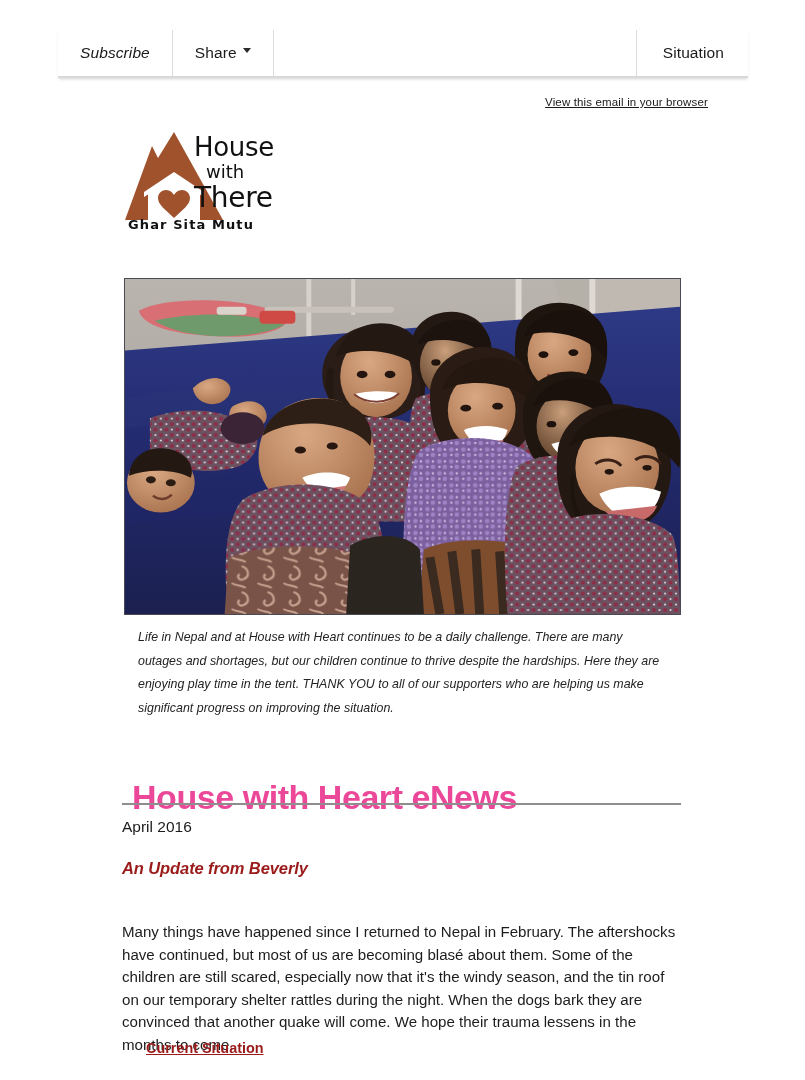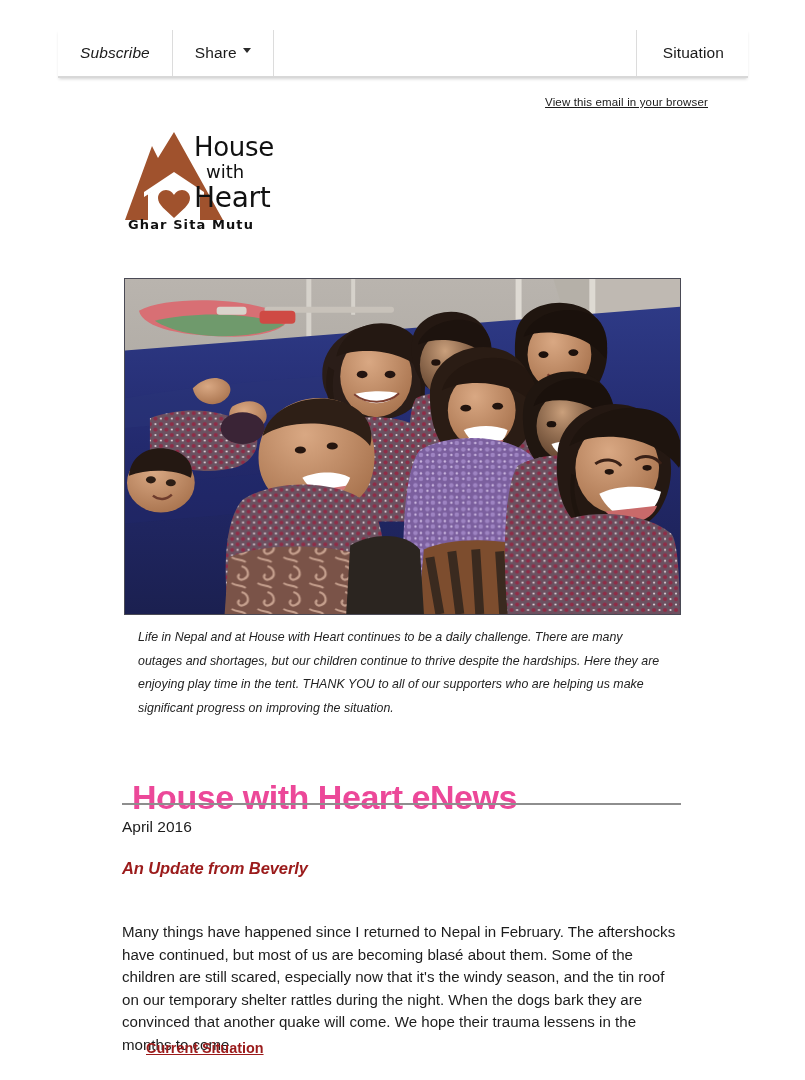--- a/index.html
+++ b/index.html
@@ -271,21 +271,21 @@
           <path d="M52 48 L26 66 L26 92 L78 92 L78 66 Z" fill="#ffffff"></path>
 
           <path d="M22 64 L52 44 L82 64 L82 69 L52 50 L22 69 Z" fill="#ffffff"></path>
 
           <path d="M52 90 C44 82 36 77 36 70 C36 65 40 62 44 62 C48 62 51 65 52 67 C53 65 56 62 60 62 C64 62 68 65 68 70 C68 77 60 82 52 90 Z" fill="#A0522D"></path>
         </svg>
       </span>
       <span class="logo-words">
         <span class="logo-w1">House</span>
         <span class="logo-w2">with</span>
-        <span class="logo-w3">Heart</span>
+        <span class="logo-w3">There</span>
       </span>
       <span class="logo-tagline">Ghar Sita Mutu</span>
     </div>
   </div>
 
   <div class="photo-wrap">
     <svg class="photo-svg" viewBox="0 0 557 337" preserveAspectRatio="none" xmlns="http://www.w3.org/2000/svg">
       <defs>
         <linearGradient id="tentBg" x1="0" y1="0" x2="0" y2="1">
           <stop offset="0%" stop-color="#b9b4ae"></stop>

